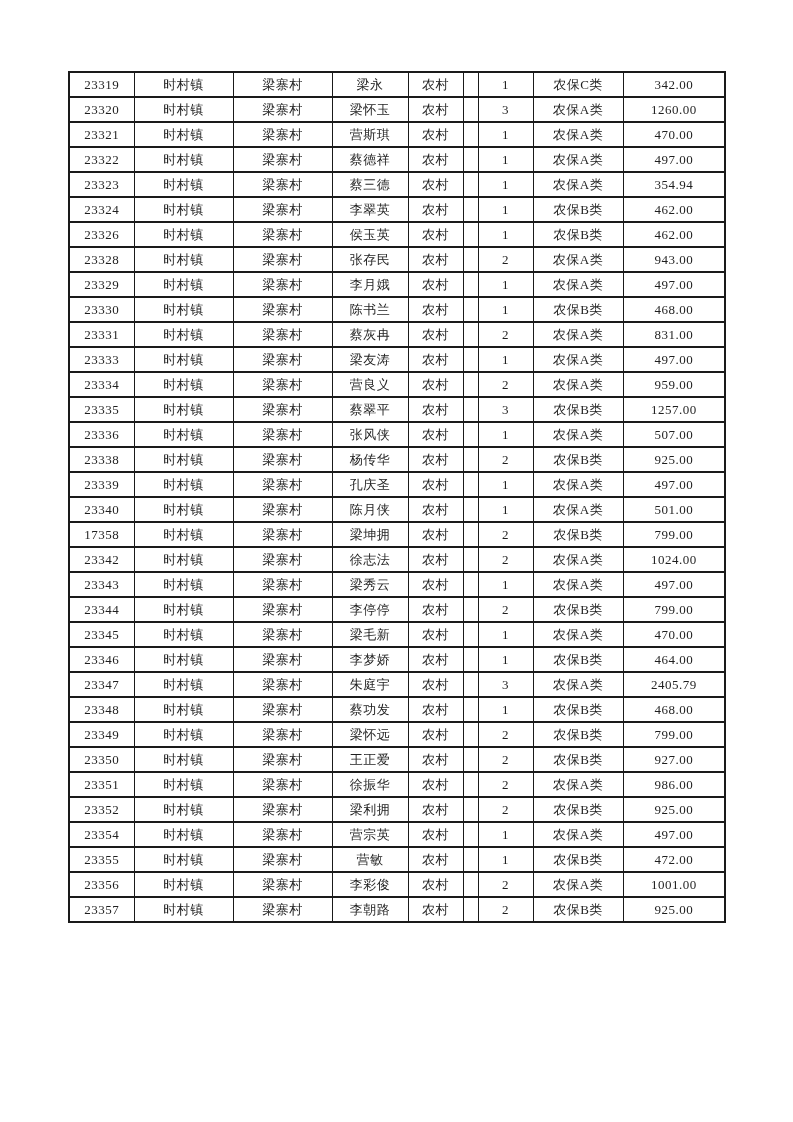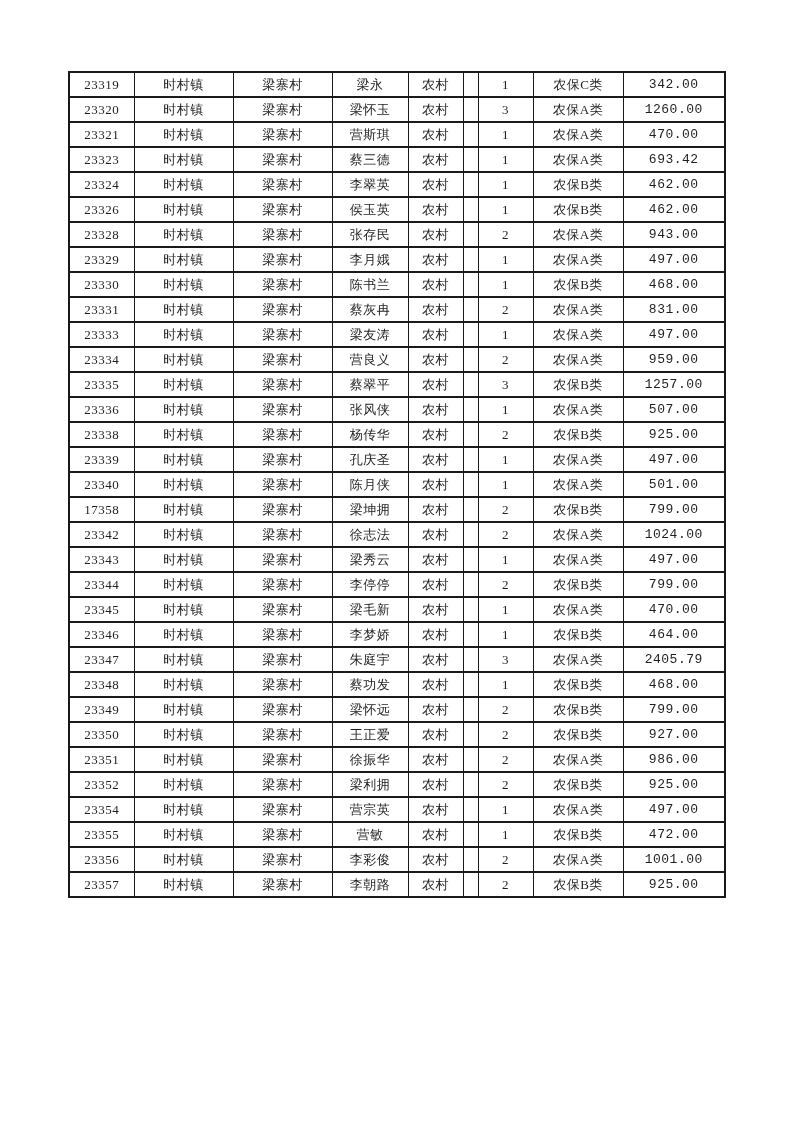--- a/index.html
+++ b/index.html
@@ -34,21 +34,21 @@
     font-size: 13px;
     color: #1f1f1f;
     letter-spacing: 0.5px;
     white-space: nowrap;
     overflow: hidden;
   }
   
   td.c-spacer { border-right-width: 2px; }
   td.c-count  { border-left-width: 2px; border-right-width: 2px; }
   td.c-type   { border-left-width: 2px; border-right-width: 2px; }
-  td.c-amount { letter-spacing: 0.3px; font-family: Liberation Mono, monospace; }
+  td.c-amount { letter-spacing: 0.3px; }
 </style>
 </head>
 <body>
 
 <div class="page">
   <table class="benefit-table">
     <colgroup>
       <col style="width:65px">
       <col style="width:99px">
       <col style="width:99px">
@@ -87,29 +87,40 @@
           <td class="c-town">时村镇</td>
           <td class="c-village">梁寨村</td>
           <td class="c-name">营斯琪</td>
           <td class="c-residence">农村</td>
           <td class="c-spacer"></td>
           <td class="c-count">1</td>
           <td class="c-type">农保A类</td>
           <td class="c-amount">470.00</td>
         </tr>
         <tr>
+          <td class="c-serial">23322</td>
+          <td class="c-town">时村镇</td>
+          <td class="c-village">梁寨村</td>
+          <td class="c-name">蔡德祥</td>
+          <td class="c-residence">农村</td>
+          <td class="c-spacer"></td>
+          <td class="c-count">1</td>
+          <td class="c-type">农保A类</td>
+          <td class="c-amount">497.00</td>
+        </tr>
+        <tr>
           <td class="c-serial">23323</td>
           <td class="c-town">时村镇</td>
           <td class="c-village">梁寨村</td>
           <td class="c-name">蔡三德</td>
           <td class="c-residence">农村</td>
           <td class="c-spacer"></td>
           <td class="c-count">1</td>
           <td class="c-type">农保A类</td>
-          <td class="c-amount">693.42</td>
+          <td class="c-amount">354.94</td>
         </tr>
         <tr>
           <td class="c-serial">23324</td>
           <td class="c-town">时村镇</td>
           <td class="c-village">梁寨村</td>
           <td class="c-name">李翠英</td>
           <td class="c-residence">农村</td>
           <td class="c-spacer"></td>
           <td class="c-count">1</td>
           <td class="c-type">农保B类</td>

